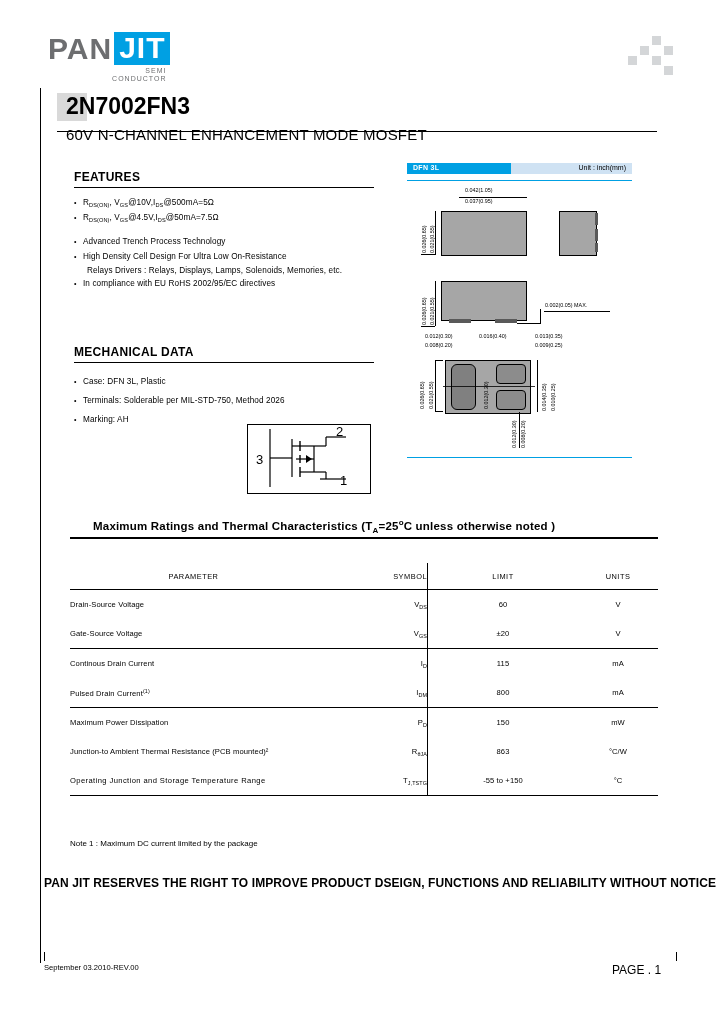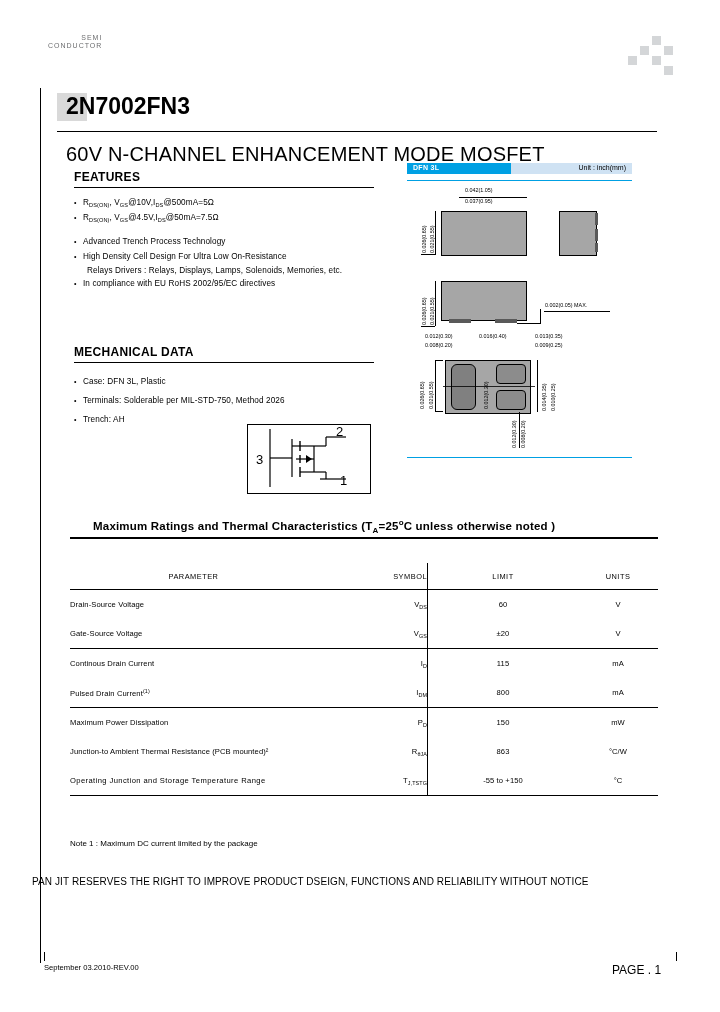--- a/index.html
+++ b/index.html
@@ -20,21 +20,21 @@
             line-height:8px;letter-spacing:1px;padding-right:4px;}
 
   .corner-dots{position:absolute;left:628px;top:36px;width:48px;height:34px;}
   .corner-dots i{position:absolute;width:9px;height:9px;background:#d4d6d8;display:block;}
 
   
   .vrule{position:absolute;left:40px;top:88px;width:1px;height:875px;background:#000;}
   .title-hl{position:absolute;left:57px;top:93px;width:30px;height:28px;background:#d9d9d9;}
   .part-no{position:absolute;left:66px;top:93px;font-size:23px;font-weight:bold;letter-spacing:0px;}
   .hr-title{position:absolute;left:57px;top:131px;width:600px;height:1px;background:#000;}
-  .subtitle{position:absolute;left:66px;top:143px;font-size:20px;letter-spacing:0.2px;}
+  .subtitle{position:absolute;left:66px;top:126px;font-size:15px;letter-spacing:0.2px;}
 
   
   .sec-head{font-size:12px;font-weight:bold;letter-spacing:0.3px;}
   .features{position:absolute;left:74px;top:170px;width:300px;}
   .rule{height:1px;background:#000;margin-top:3px;}
   .bullets{margin-top:9px;}
   .bl{font-size:8.2px;line-height:12.6px;padding-left:9px;position:relative;letter-spacing:0.1px;}
   .bl:before{content:"\2022";position:absolute;left:0;top:0;font-size:7px;}
   .bl.cont:before{content:"";}
   .bl sub{font-size:5.6px;vertical-align:-2px;}
@@ -77,34 +77,38 @@
   .c-uni{width:80px;text-align:center;}
   .sep-top{border-top:1px solid #000;}
   .vline{border-left:1px solid #000;}
   sub.s{font-size:5.4px;vertical-align:-2px;}
   sup.s{font-size:5.4px;vertical-align:3px;}
 
   
   .notes{position:absolute;left:70px;top:833px;width:600px;}
   .note{font-size:8px;line-height:21px;}
   .note.i{padding-left:28px;}
-  .disclaim{position:absolute;left:32px;top:876px;font-size:10px;letter-spacing:0.1px;}
+  .disclaim{position:absolute;left:44px;top:876px;font-size:12px;letter-spacing:0.1px;font-weight:bold;}
 
   
   .foot-left{position:absolute;left:44px;top:963px;font-size:7.6px;}
   .foot-right{position:absolute;left:612px;top:963px;font-size:12px;}
   .foot-tick-l{position:absolute;left:44px;top:952px;width:1px;height:9px;background:#000;}
   .foot-tick-r{position:absolute;left:676px;top:952px;width:1px;height:9px;background:#000;}
 </style>
 </head>
 <body>
 
 <div class="page">
 
   <div class="logo">
+    <div class="logo-row">
+      <span class="logo-pan">PAN</span>
+      <span class="logo-jit">JIT</span>
+    </div>
     <div class="logo-sub">
       <div>SEMI</div>
       <div>CONDUCTOR</div>
     </div>
   </div>
 
   <div class="corner-dots">
     <i style="left:24px;top:0px;"></i>
     <i style="left:12px;top:10px;"></i>
     <i style="left:36px;top:10px;"></i>
@@ -136,21 +140,21 @@
       <div class="bl" style="line-height:14.5px;">In compliance with EU RoHS 2002/95/EC directives</div>
     </div>
   </div>
 
   <div class="mech">
     <div class="sec-head">MECHANICAL DATA</div>
     <div class="rule"></div>
     <div class="bullets">
       <div class="bl">Case: DFN 3L, Plastic</div>
       <div class="bl">Terminals: Solderable per MIL-STD-750, Method 2026</div>
-      <div class="bl">Trench: AH</div>
+      <div class="bl">Marking: AH</div>
     </div>
   </div>
 
   <div class="symbol-box">
     <svg width="120" height="66" viewBox="0 0 120 66">
       <line x1="22" y1="4" x2="22" y2="62" stroke="#000" stroke-width="1.2"></line>
       <line x1="44" y1="14" x2="44" y2="52" stroke="#000" stroke-width="1.2"></line>
       <line x1="22" y1="33" x2="44" y2="33" stroke="#000" stroke-width="1.2"></line>
       <line x1="52" y1="16" x2="52" y2="26" stroke="#000" stroke-width="1.4"></line>
       <line x1="52" y1="30" x2="52" y2="38" stroke="#000" stroke-width="1.4"></line>

